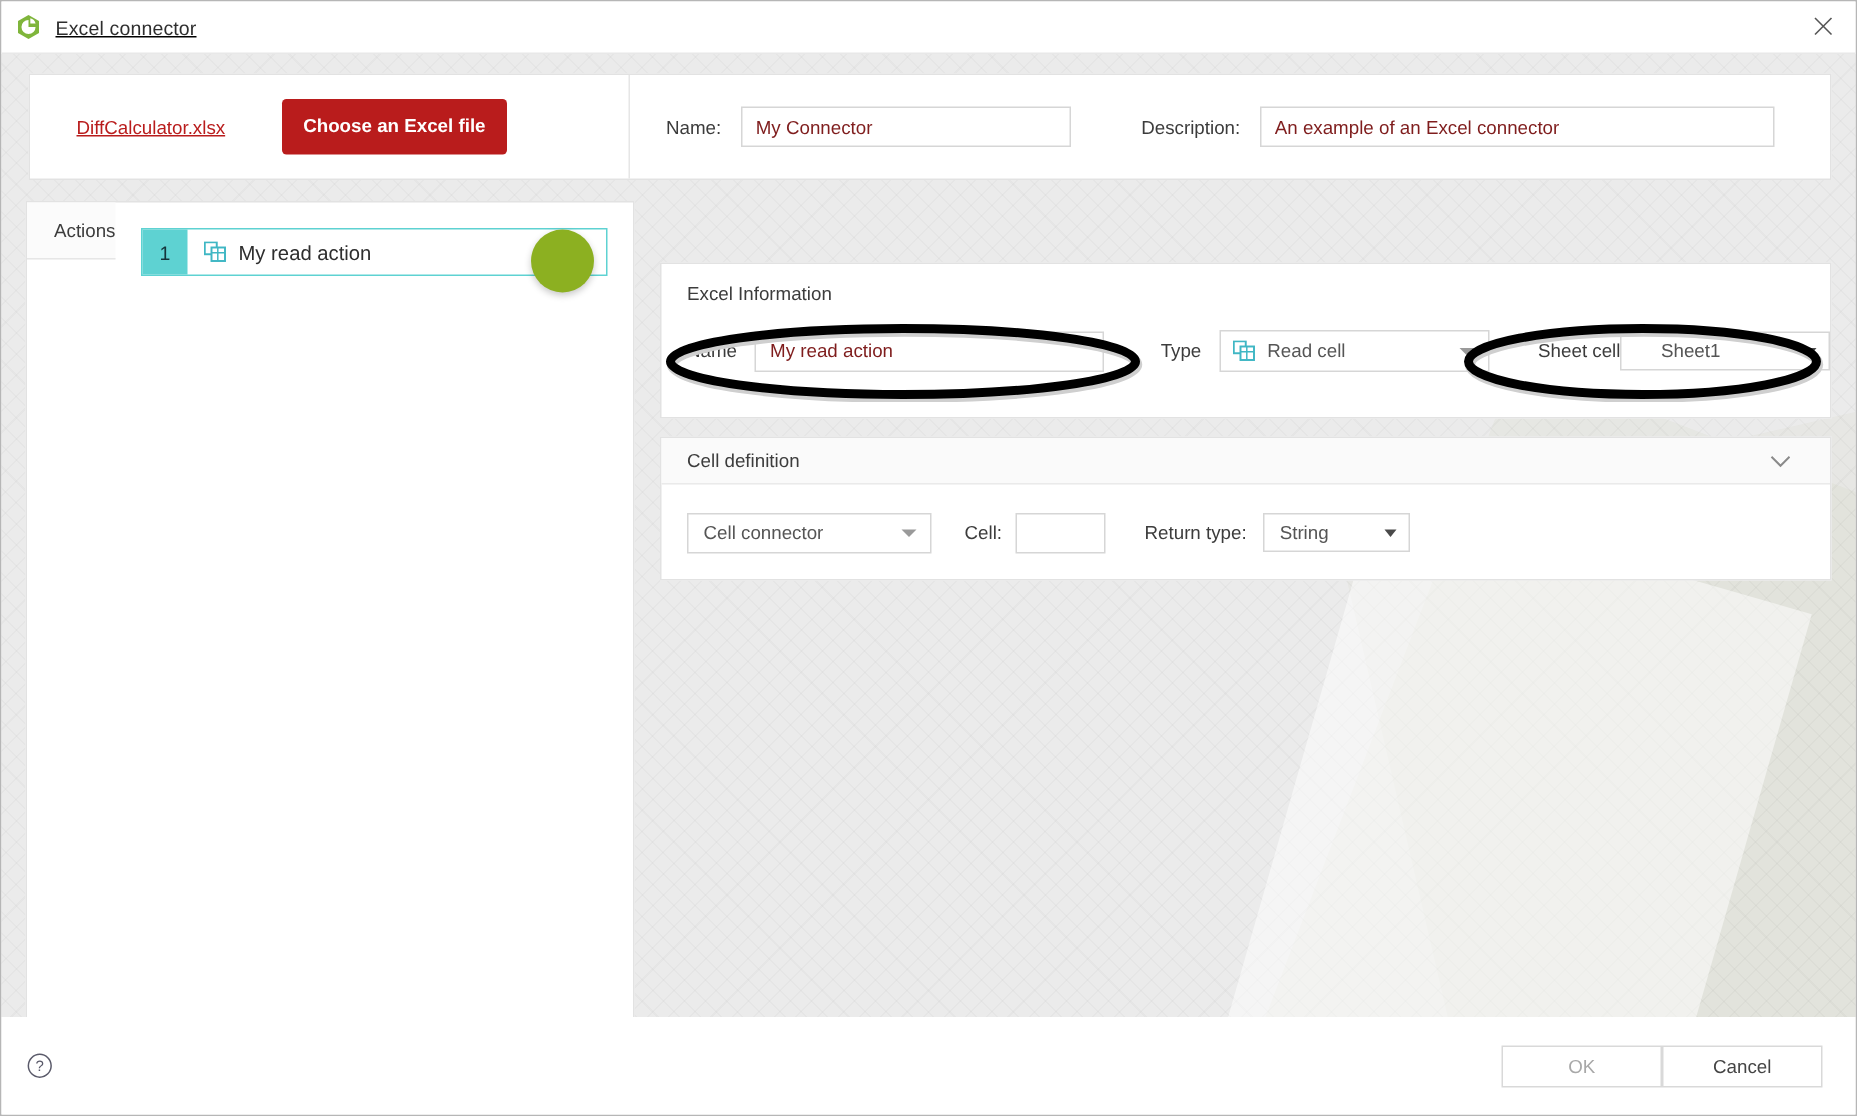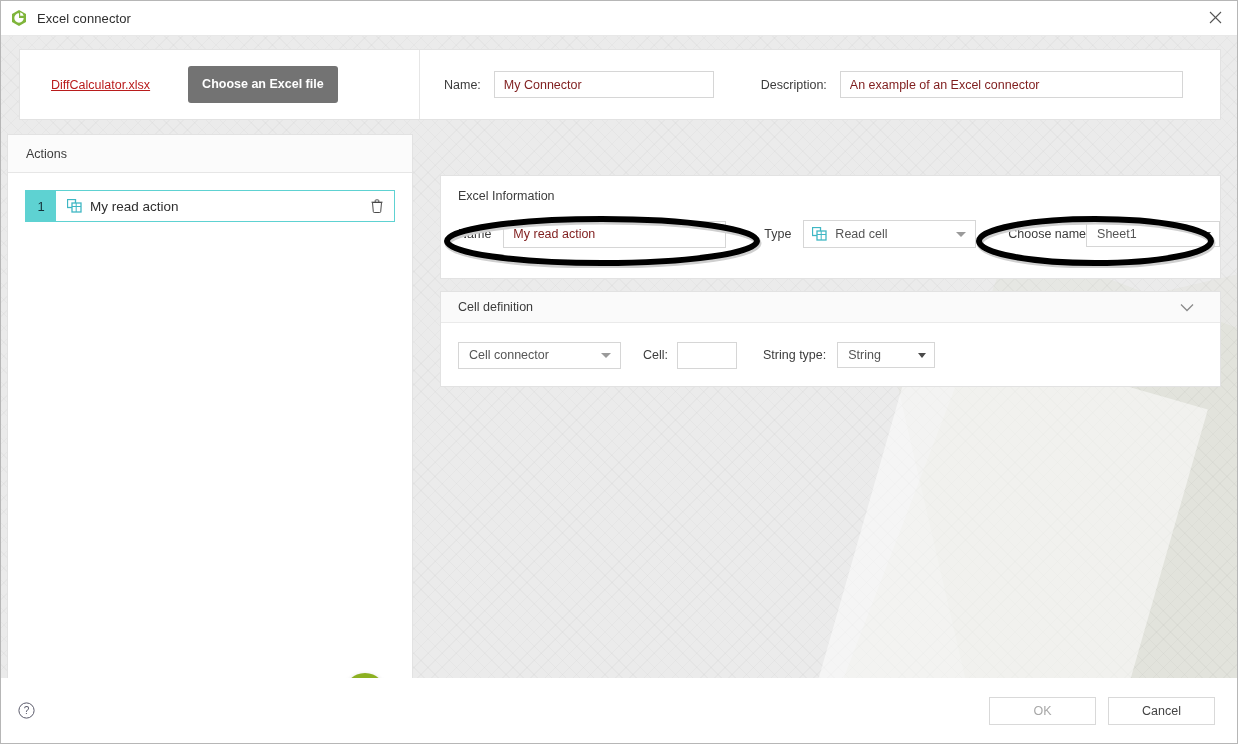--- a/index.html
+++ b/index.html
@@ -14,20 +14,21 @@
   
   .window {
     position: absolute;
     left: 0; top: 0;
     width: 1238px; height: 744px;
     background: #ffffff;
     border: 1px solid #b6b6b6;
     box-sizing: border-box;
     display: flex;
     flex-direction: column;
+    text-decoration: underline;
   }
 
   
   .titlebar {
     height: 34px;
     min-height: 34px;
     background: #ffffff;
     display: flex;
     align-items: center;
     position: relative;
@@ -118,21 +119,21 @@
   }
   .file-link {
     margin-left: 31px;
     font-size: 12.5px;
     color: #b91c1c;
     text-decoration: underline;
     white-space: nowrap;
   }
   .choose-btn {
     margin-left: 38px;
-    background: #737373;
+    background: #b91c1c;
     color: #ffffff;
     font-size: 12.5px;
     font-weight: bold;
     border: none;
     border-radius: 3px;
     padding: 0 14px;
     height: 37px;
     line-height: 37px;
     cursor: pointer;
     white-space: nowrap;
@@ -160,27 +161,27 @@
     font-family: "Liberation Sans", sans-serif;
     outline: none;
   }
   .name-input  { width: 220px; margin-left: 13px; }
   .desc-label  { margin-left: 47px; }
   .desc-input  { width: 343px; margin-left: 13px; }
 
   
   .actions-panel {
     position: absolute;
-    left: 6px; top: 98px;
+    left: 16px; top: 98px;
     width: 406px; height: 580px;
     background: #ffffff;
     border: 1px solid #e2e2e2;
     box-sizing: border-box;
     display: flex;
-    flex-direction: column;
+    flex-direction: row;
   }
   .actions-header {
     height: 37px;
     min-height: 37px;
     background: #fbfbfb;
     border-bottom: 1px solid #e6e6e6;
     display: flex;
     align-items: center;
     padding-left: 18px;
     font-size: 12.5px;
@@ -312,21 +313,21 @@
   }
   .type-select {
     width: 181px; height: 28px;
     margin-left: 12px;
     padding-left: 8px;
   }
   .type-select .sel-text { margin-left: 8px; }
   .sheet-label { margin-left: 32px; }
   .sheet-select {
     width: 140px; height: 26px;
-    padding-left: 10px;
+    padding-left: 26px;
   }
 
   
   .cell-card {
     position: absolute;
     left: 439px; top: 255px;
     width: 781px; height: 96px;
     background: #ffffff;
     border: 1px solid #e2e2e2;
     box-sizing: border-box;
@@ -389,21 +390,20 @@
   }
   .help-icon {
     margin-left: 17px;
     width: 17px; height: 17px;
     cursor: pointer;
   }
   .footer-btns {
     position: absolute;
     right: 22px;
     display: flex;
-    gap: 12px;
   }
   .btn {
     width: 107px; height: 28px;
     border: 1px solid #d9d9d9;
     background: #ffffff;
     font-size: 12.5px;
     font-family: "Liberation Sans", sans-serif;
     cursor: pointer;
   }
   .btn-ok     { color: #a8a8a8; }
@@ -497,21 +497,21 @@
               <rect x="0.5" y="0.5" width="8" height="8" fill="none" stroke="#3fb7c4" stroke-width="1.3"></rect>
               <rect x="5" y="4" width="9" height="9" fill="#ffffff" stroke="#3fb7c4" stroke-width="1.3"></rect>
               <line x1="5" y1="7.5" x2="14" y2="7.5" stroke="#3fb7c4" stroke-width="1"></line>
               <line x1="9.2" y1="4" x2="9.2" y2="13" stroke="#3fb7c4" stroke-width="1"></line>
             </svg>
           </span>
           <span class="sel-text">Read cell</span>
           <span class="caret"></span>
         </div>
 
-        <span class="inline-label sheet-label">Choose name</span>
+        <span class="inline-label sheet-label">Sheet cell</span>
         <div class="select-box sheet-select">
           <span class="sel-text">Sheet1</span>
           <span class="caret-sm"></span>
         </div>
       </div>
     </div>
 
     <div class="cell-card">
       <div class="cell-header">
         <span class="cell-header-title">Cell definition</span>
@@ -521,21 +521,21 @@
           </svg>
         </span>
       </div>
       <div class="cell-body">
         <div class="select-box coord-select">
           <span class="sel-text">Cell connector</span>
           <span class="caret"></span>
         </div>
         <span class="inline-label cell-label">Cell:</span>
         <input class="text-input cell-input" type="text" value="" style="">
-        <span class="inline-label ret-label">String type:</span>
+        <span class="inline-label ret-label">Return type:</span>
         <div class="select-box ret-select">
           <span class="sel-text">String</span>
           <span class="caret-sm"></span>
         </div>
       </div>
     </div>
 
     <div class="annot annot-name">
       <svg width="320" height="52" viewBox="0 0 320 52">
         <ellipse cx="160" cy="27" rx="155" ry="22" fill="none" stroke="#cfcfcf" stroke-width="7"></ellipse>

